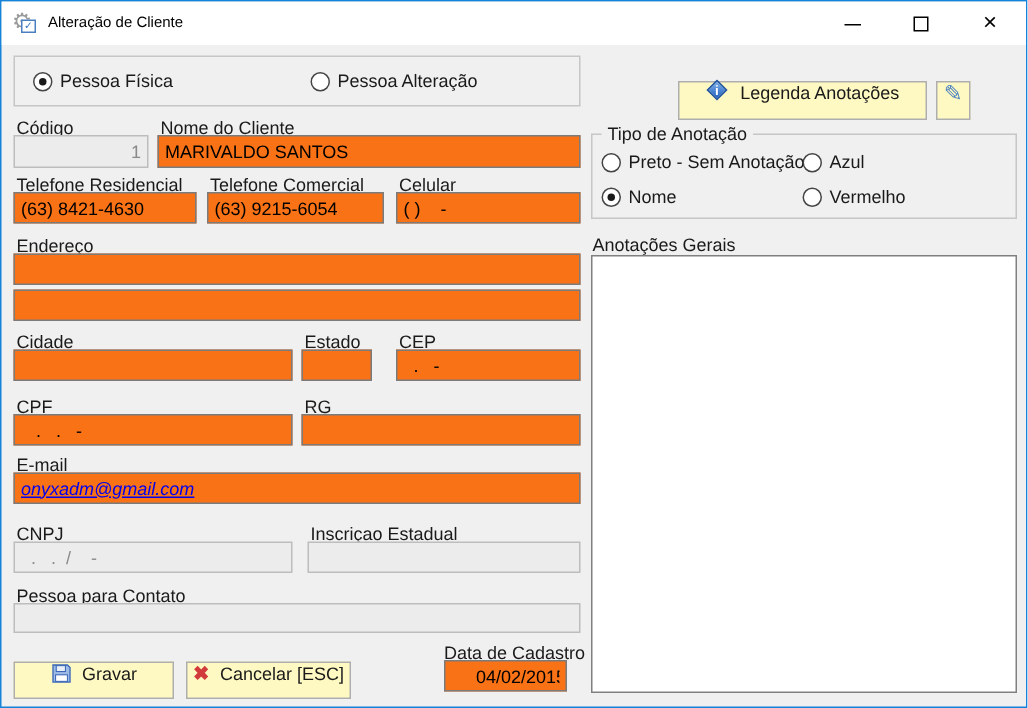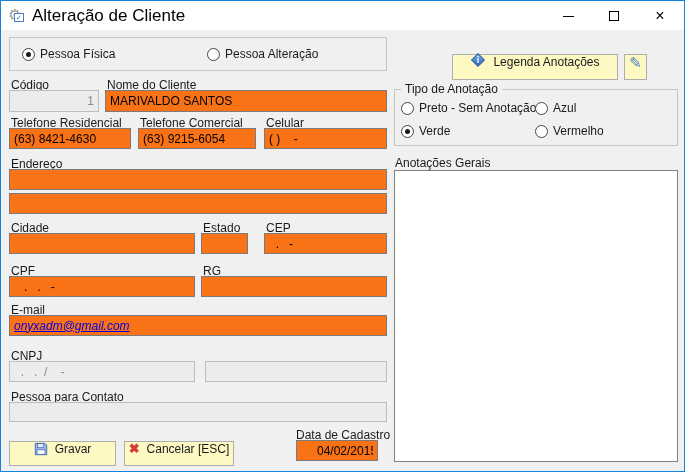--- a/index.html
+++ b/index.html
@@ -6,21 +6,21 @@
   html,body { width:685px; height:472px; }
   body { font-family: "Liberation Sans", sans-serif; font-size: 12px; color:#1a1a1a; }
 
   .window { position:relative; width:685px; height:472px; border:1px solid #1583d9; background:#f0f0f0; overflow:hidden; }
 
   
   .titlebar { position:absolute; left:0; top:0; right:0; height:29px; background:#ffffff; }
   .title-icon { position:absolute; left:7px; top:5px; width:18px; height:18px; }
   .gear { position:absolute; left:0; top:0; font-size:15px; color:#9a9a9a; line-height:18px; }
   .gear-badge { position:absolute; left:6px; top:7px; width:10px; height:9px; background:#fff; border:1px solid #4a7fc1; font-size:7px; line-height:7px; color:#2f6fc0; text-align:center; }
-  .title-text { position:absolute; left:31px; top:0; height:29px; line-height:29px; font-size:17px; color:#000; }
+  .title-text { position:absolute; left:31px; top:0; height:29px; line-height:29px; font-size:10px; color:#000; }
   .win-btn { position:absolute; top:1px; width:46px; height:28px; display:flex; align-items:center; justify-content:center; }
   .btn-min { right:93px; } .btn-max { right:47px; } .btn-close { right:1px; }
   .min-glyph { width:11px; height:0; border-top:1px solid #000; display:block; }
   .max-glyph { width:10px; height:10px; border:1px solid #000; display:block; }
   .close-glyph { font-size:16px; color:#000; line-height:16px; }
 
   
   .lbl { position:absolute; white-space:nowrap; color:#1a1a1a; }
   .tb { position:absolute; border:1px solid #7b7b7b; background:#f97316; font-family:"Liberation Sans",sans-serif; font-size:12px; color:#000; padding:0 4px; outline:none; }
   .tb:disabled, .tb.disabled { background:#ececec; border-color:#bdbdbd; color:#8a8a8a; }
@@ -101,20 +101,21 @@
   <span class="lbl" style="left:10px; top:263px;">CPF</span>
   <input class="tb" style="left: 8px; top: 275px; width: 186px; height: 21px;" value="   .   .   -">
   <span class="lbl" style="left:202px; top:263px;">RG</span>
   <input class="tb" style="left: 200px; top: 275px; width: 186px; height: 21px;" value="">
 
   <span class="lbl" style="left:10px; top:302px;">E-mail</span>
   <input class="tb email" style="left: 8px; top: 314px; width: 378px; height: 21px; font-style: italic;" value="onyxadm@gmail.com">
 
   <span class="lbl" style="left:10px; top:348px;">CNPJ</span>
   <input class="tb disabled" style="left: 8px; top: 360px; width: 186px; height: 21px;" disabled="" value="  .   .  /    -">
+  <span class="lbl" style="left:206px; top:348px;">Inscriçao Estadual</span>
   <input class="tb disabled" style="left: 204px; top: 360px; width: 182px; height: 21px;" disabled="" value="">
 
   <span class="lbl" style="left:10px; top:389px;">Pessoa para Contato</span>
   <input class="tb disabled" style="left: 8px; top: 401px; width: 378px; height: 20px;" disabled="" value="">
 
   <button class="btn" style="left:8px; top:440px; width:107px; height:25px;">
     <svg width="14" height="14" viewBox="0 0 16 16">
         <path d="M1.5 1.5 h11 l2 2 v11 h-13 z" fill="#9dbbe4" stroke="#3a66b8" stroke-width="1"></path>
         <rect x="4" y="2" width="7" height="4.5" fill="#e8eef8" stroke="#3a66b8" stroke-width="0.8"></rect>
         <rect x="3.5" y="9" width="9" height="5" fill="#ffffff" stroke="#3a66b8" stroke-width="0.8"></rect>
@@ -141,21 +142,21 @@
     <label class="radio" style="left:6px; top:11px;">
       <span class="rb"></span>
       <span>Preto - Sem Anotação</span>
     </label>
     <label class="radio" style="left:140px; top:11px;">
       <span class="rb"></span>
       <span>Azul</span>
     </label>
     <label class="radio checked" style="left:6px; top:34px;">
       <span class="rb"></span>
-      <span>Verde</span>
+      <span>Nome</span>
     </label>
     <label class="radio" style="left:140px; top:34px;">
       <span class="rb"></span>
       <span>Vermelho</span>
     </label>
   </div>
 
   <span class="lbl" style="left:394px; top:155px;">Anotações Gerais</span>
   <textarea class="textarea" style="left: 393px; top: 169px; width: 284px; height: 292px;"></textarea>
 

